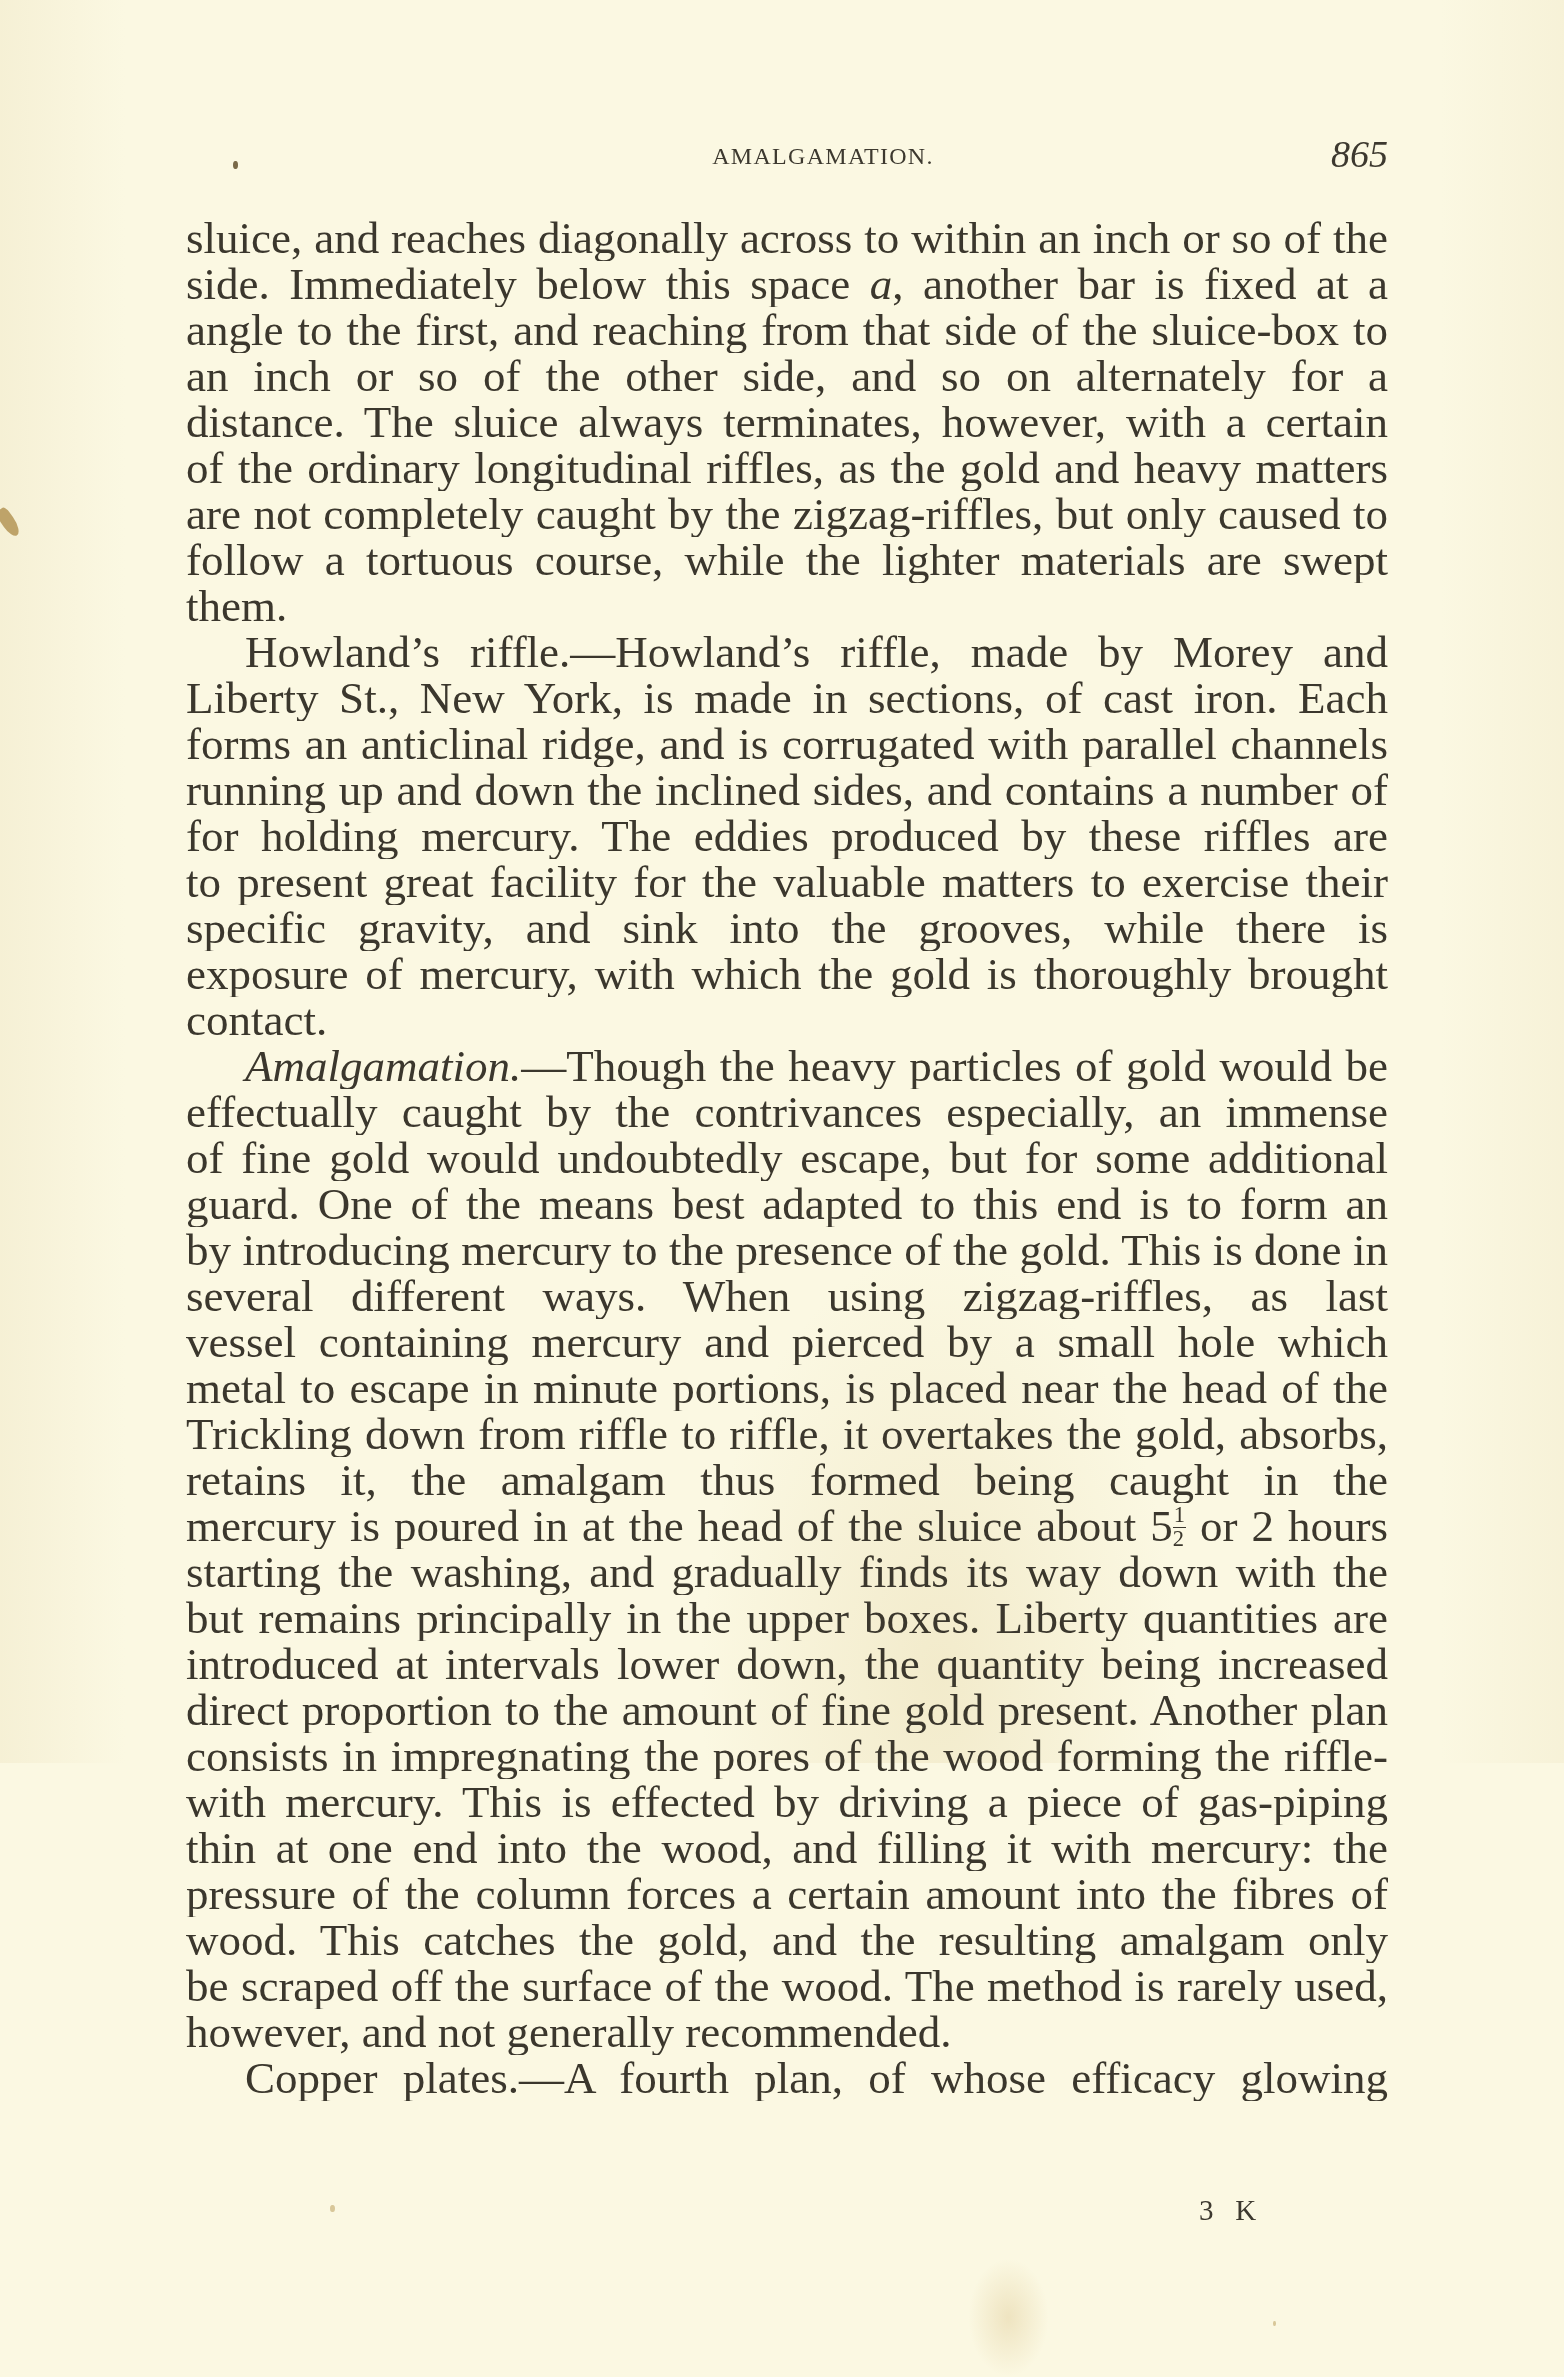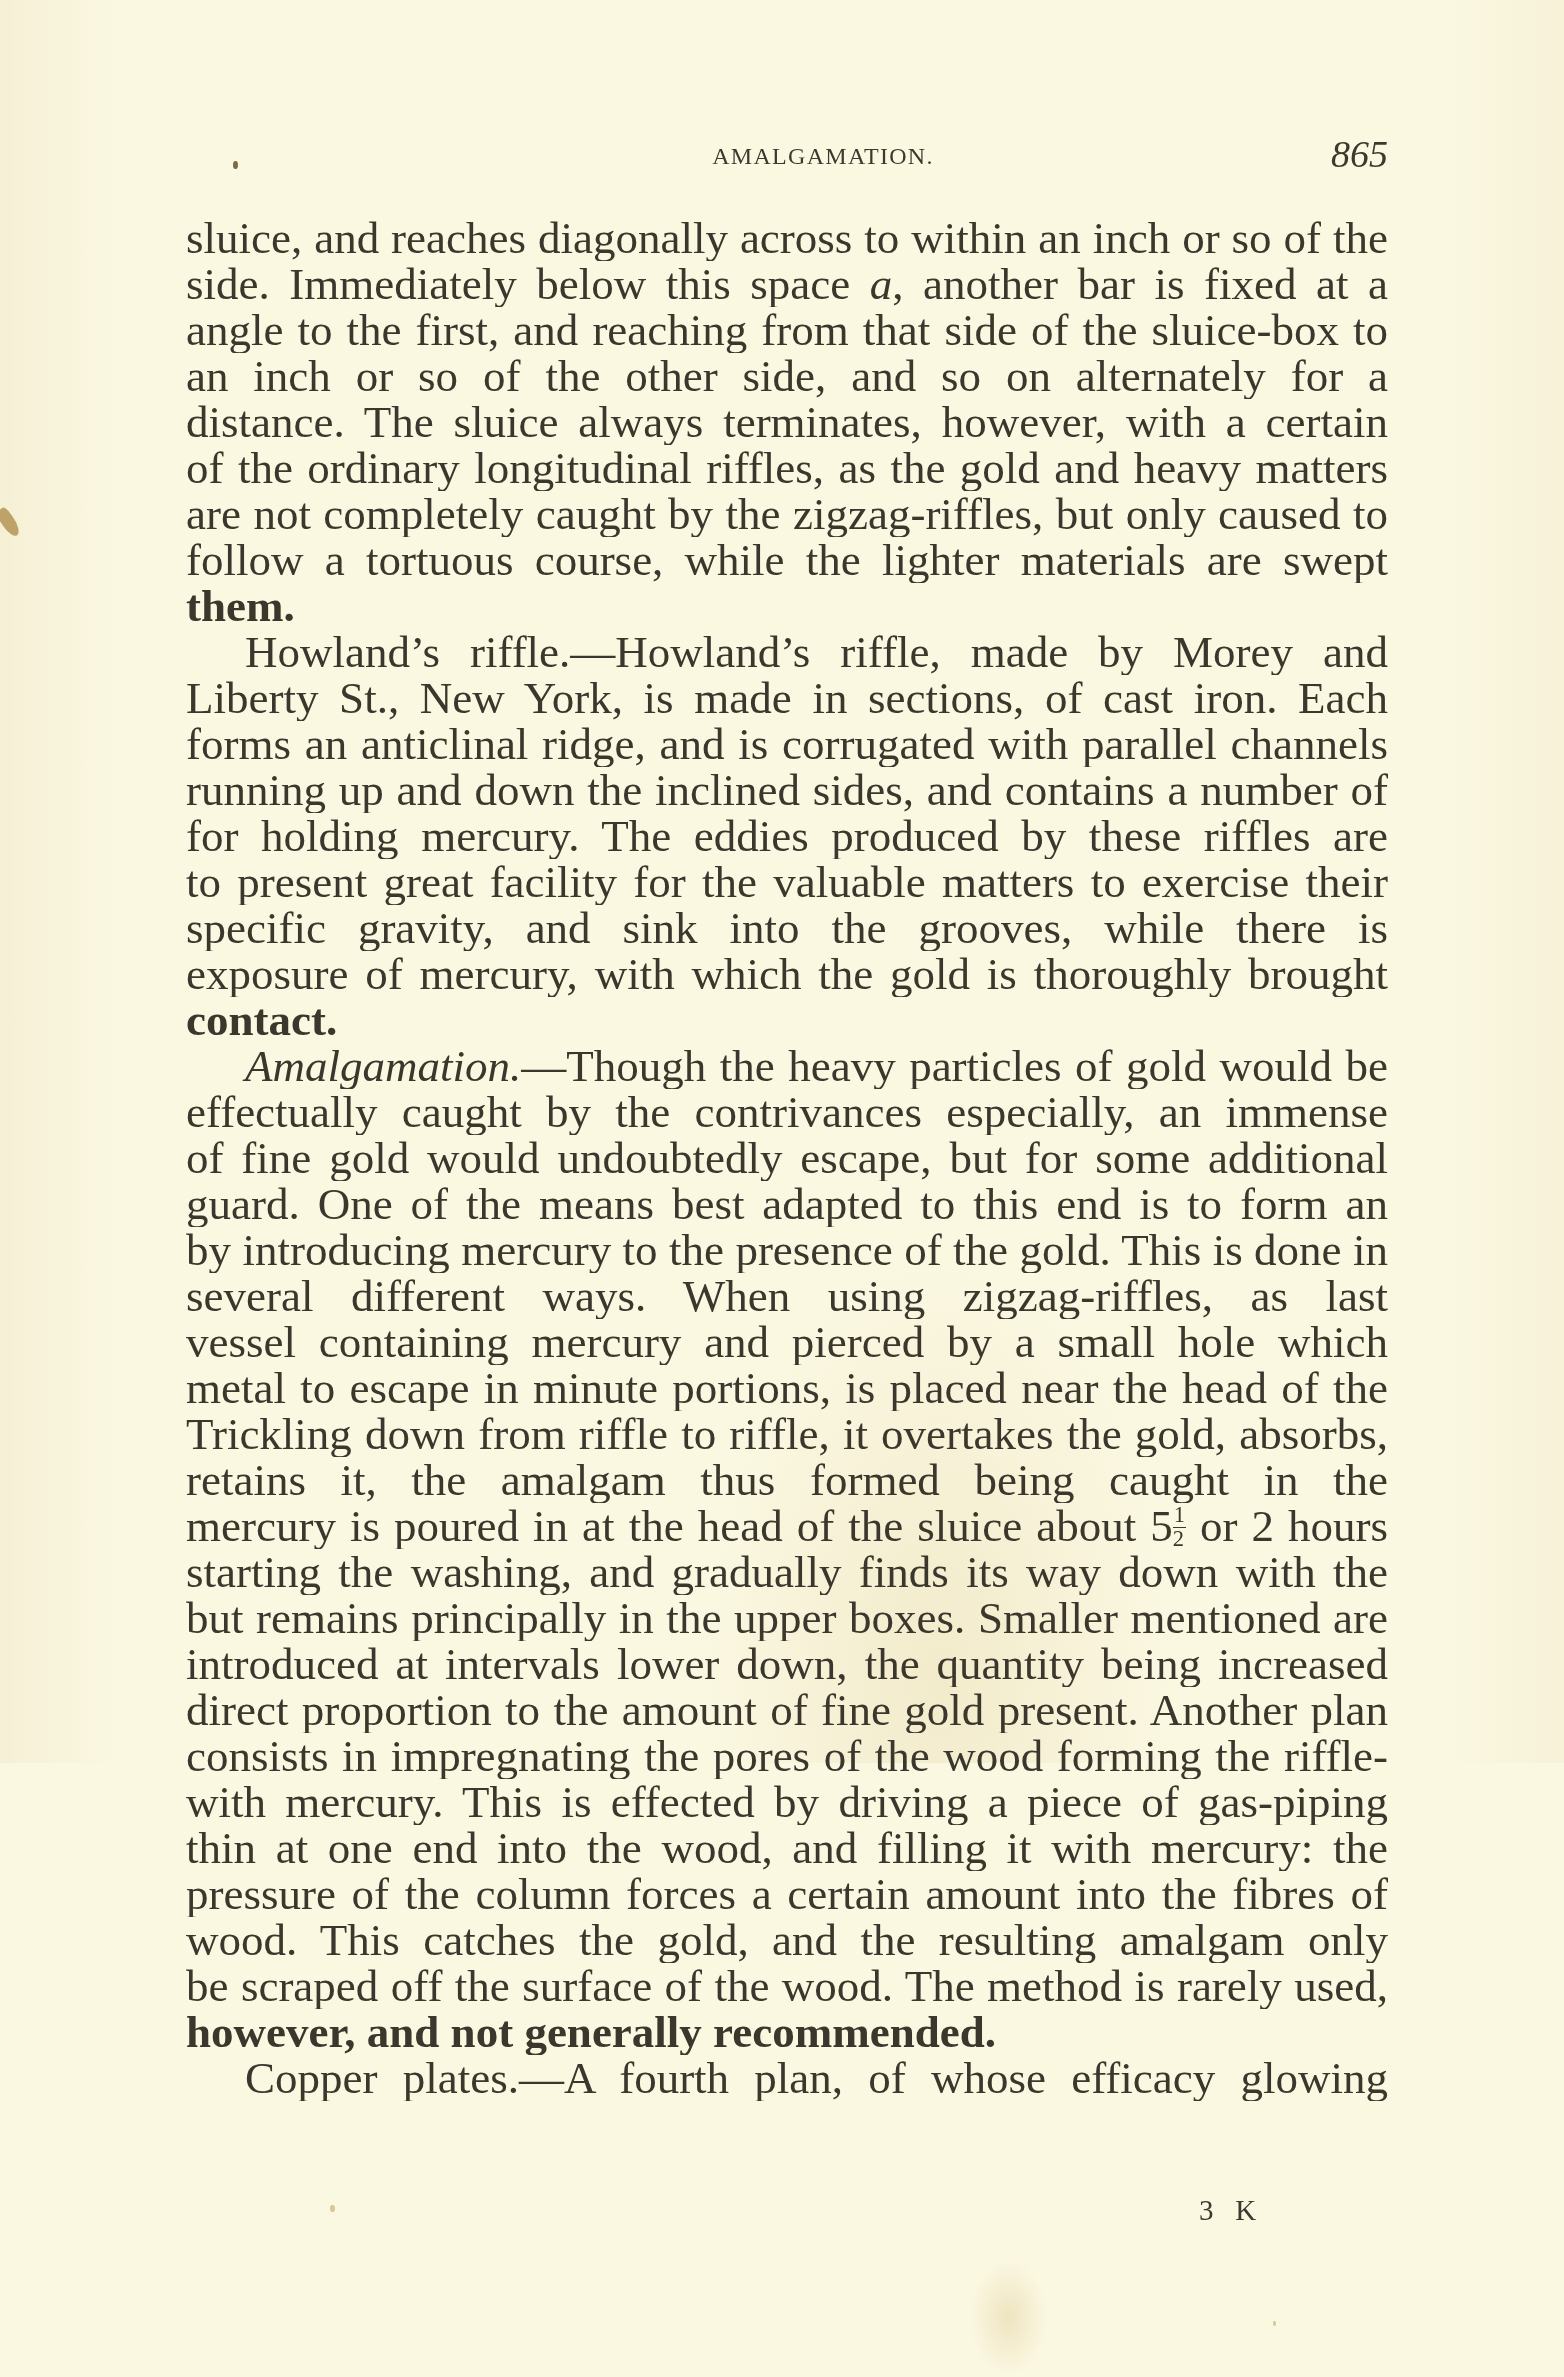--- a/index.html
+++ b/index.html
@@ -72,21 +72,20 @@
     display: block;
     height: 46px;
     white-space: nowrap;
     text-align: justify;
     text-align-last: justify;
     white-space: normal;
     overflow: hidden;
   }
   .line.last {
     text-align-last: left;
-    font-weight: bold;
   }
   .line.indent {
     padding-left: 59px;
   }
   .it { font-style: italic; }
   .frac {
     display: inline-block;
     font-size: 0.5em;
     line-height: 1;
     vertical-align: middle;
@@ -175,21 +174,21 @@
         <span class="line"><span>of fine gold would undoubtedly escape, but for some additional safe-</span></span>
         <span class="line"><span>guard.  One of the means best adapted to this end is to form an amalgam,</span></span>
         <span class="line"><span>by introducing mercury to the presence of the gold.  This is done in</span></span>
         <span class="line"><span>several different ways.  When using zigzag-riffles, as last mentioned, a</span></span>
         <span class="line"><span>vessel containing mercury and pierced by a small hole which allows the</span></span>
         <span class="line"><span>metal to escape in minute portions, is placed near the head of the sluice.</span></span>
         <span class="line"><span>Trickling down from riffle to riffle, it overtakes the gold, absorbs, and</span></span>
         <span class="line"><span>retains it, the amalgam thus formed being caught in the longitudinal</span></span>
         <span class="line"><span>mercury is poured in at the head of the sluice about 5</span><span class="frac"><span class="num">1</span><span class="den">2</span></span><span> or 2 hours after</span></span>
         <span class="line"><span>starting the washing, and gradually finds its way down with the current,</span></span>
-        <span class="line"><span>but remains principally in the upper boxes.  Smaller mentioned are</span></span>
+        <span class="line"><span>but remains principally in the upper boxes.  Liberty quantities are</span></span>
         <span class="line"><span>introduced at intervals lower down, the quantity being increased in</span></span>
         <span class="line"><span>direct proportion to the amount of fine gold present.  Another plan</span></span>
         <span class="line"><span>consists in impregnating the pores of the wood forming the riffle-bars</span></span>
         <span class="line"><span>with mercury.  This is effected by driving a piece of gas-piping ground</span></span>
         <span class="line"><span>thin at one end into the wood, and filling it with mercury: the</span></span>
         <span class="line"><span>pressure of the column forces a certain amount into the fibres of the</span></span>
         <span class="line"><span>wood.  This catches the gold, and the resulting amalgam only needs to</span></span>
         <span class="line"><span>be scraped off the surface of the wood.  The method is rarely used,</span></span>
         <span class="line last"><span>however, and not generally recommended.</span></span>
       </div>

